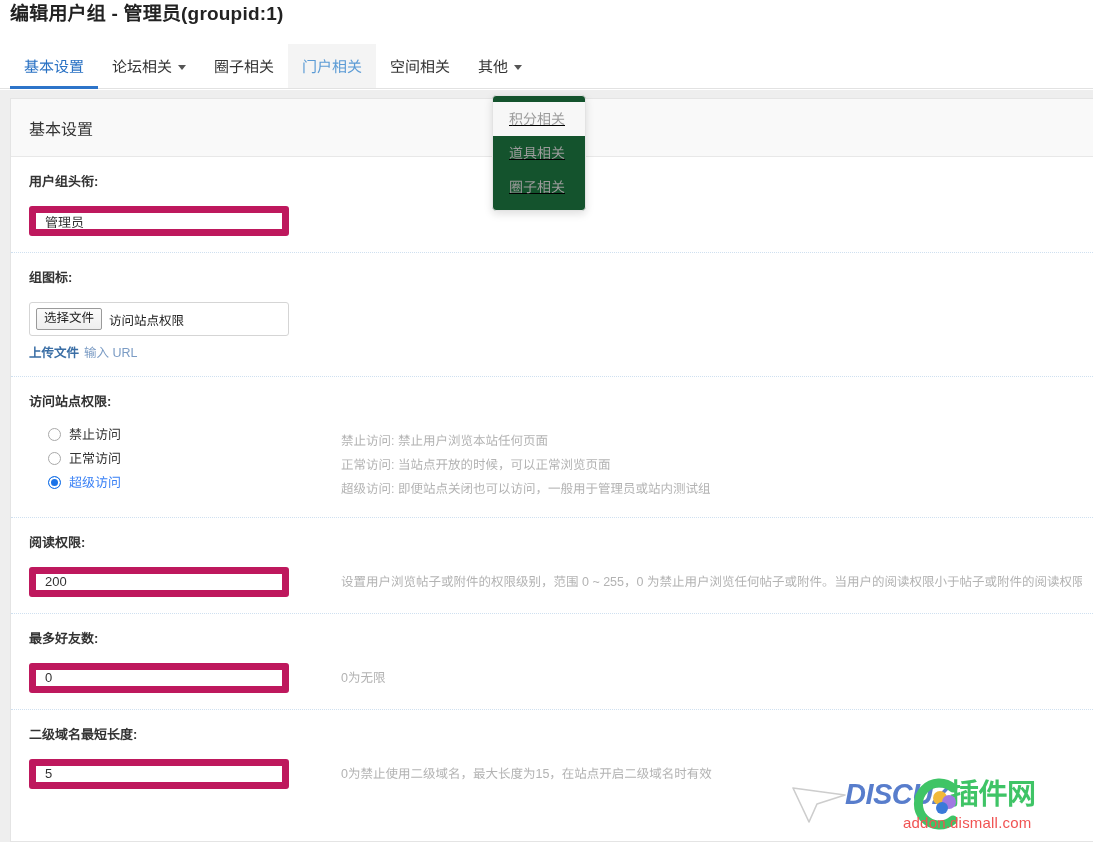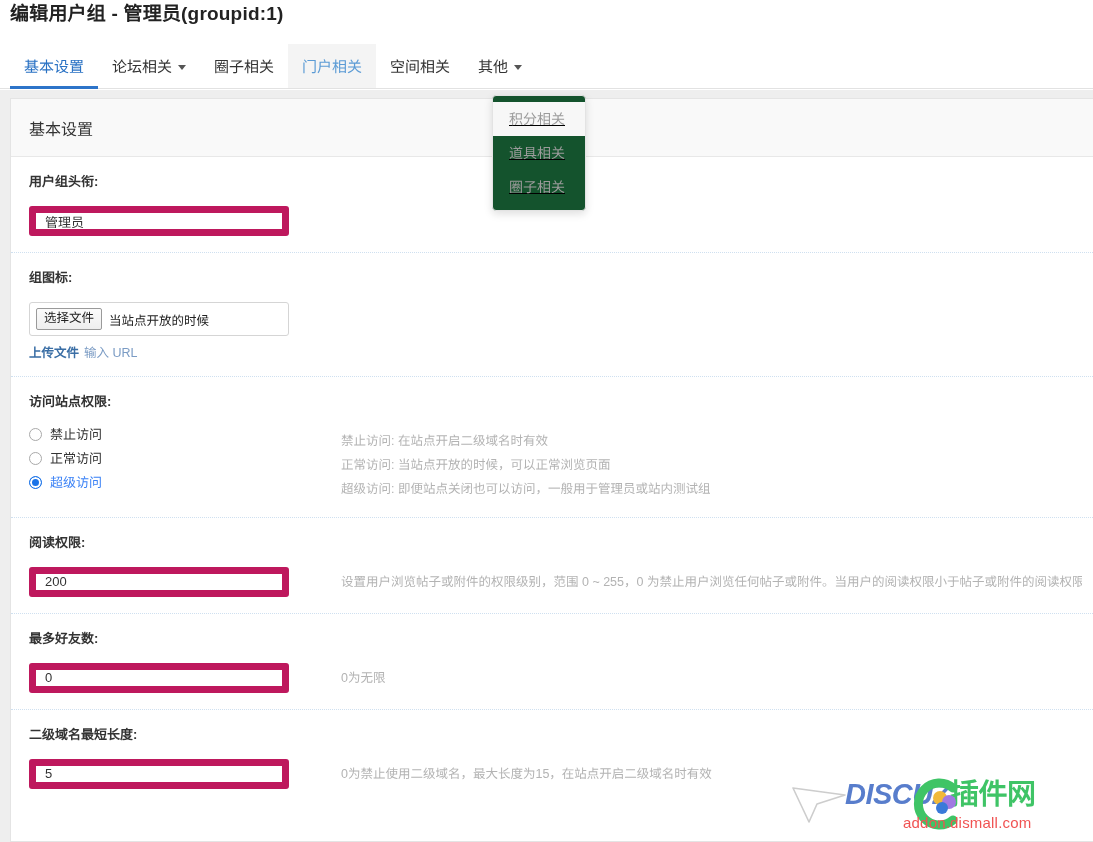--- a/index.html
+++ b/index.html
@@ -239,20 +239,21 @@
   }
 
   
   .radio-list { padding-top: 2px; }
   .radio-item {
     display: flex;
     align-items: center;
     gap: 8px;
     margin-bottom: 11px;
     cursor: pointer;
+    margin-left: 19px;
   }
   .radio-item:last-child { margin-bottom: 0; }
   .radio-dot {
     width: 13px; height: 13px;
     border-radius: 50%;
     border: 1px solid #a9a9a9;
     background: #ffffff;
     flex: 0 0 13px;
     position: relative;
   }
@@ -373,21 +374,21 @@
           <div class="desc-col"></div>
         </div>
       </div>
 
       <div class="form-row">
         <div class="row-label">组图标:</div>
         <div class="row-inner">
           <div class="field-col">
             <div class="file-box">
               <span class="file-btn">选择文件</span>
-              <span class="file-status">当站点开放的时候</span>
+              <span class="file-status">访问站点权限</span>
             </div>
             <div class="file-links">
               <a class="link-strong">上传文件</a><a class="link-plain">输入 URL</a>
             </div>
           </div>
           <div class="desc-col"></div>
         </div>
       </div>
 
       <div class="form-row">
@@ -403,21 +404,21 @@
                 <span class="radio-dot"></span>
                 <span class="radio-label">正常访问</span>
               </div>
               <div class="radio-item">
                 <span class="radio-dot checked"></span>
                 <span class="radio-label green">超级访问</span>
               </div>
             </div>
           </div>
           <div class="desc-col">
-            <div class="desc-line">禁止访问: 在站点开启二级域名时有效</div>
+            <div class="desc-line">禁止访问: 禁止用户浏览本站任何页面</div>
             <div class="desc-line">正常访问: 当站点开放的时候，可以正常浏览页面</div>
             <div class="desc-line">超级访问: 即便站点关闭也可以访问，一般用于管理员或站内测试组</div>
           </div>
         </div>
       </div>
 
       <div class="form-row">
         <div class="row-label">阅读权限:</div>
         <div class="row-inner">
           <div class="field-col">

